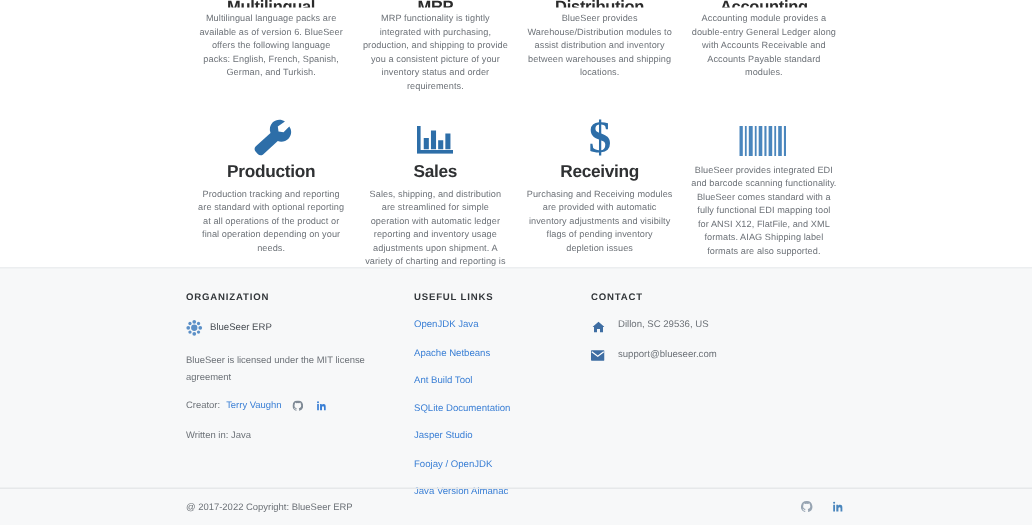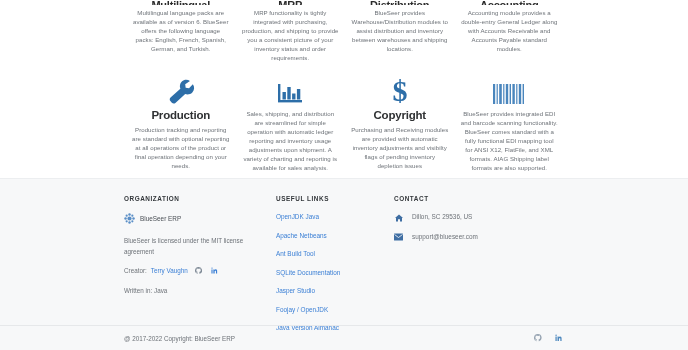--- a/index.html
+++ b/index.html
@@ -201,30 +201,31 @@
             <g fill="#2d6ea8">
               <rect x="2" y="4" width="2.4" height="18"></rect>
               <rect x="2" y="20" width="24" height="2.4"></rect>
               <rect x="6.5" y="12" width="3.4" height="7.5"></rect>
               <rect x="11.3" y="7" width="3.4" height="12.5"></rect>
               <rect x="16.1" y="13.5" width="3.4" height="6"></rect>
               <rect x="20.9" y="9" width="3.4" height="10.5"></rect>
             </g>
           </svg>
         </div>
+        <div class="feature-title">Sales</div>
         <div class="feature-desc">Sales, shipping, and distribution are streamlined for simple operation with automatic ledger reporting and inventory usage adjustments upon shipment. A variety of charting and reporting is available for sales analysis.</div>
       </div>
 
       <div class="feature-col">
         <div class="feature-icon">
           <svg width="20" height="30" viewBox="0 0 20 30">
             <text x="10" y="25" font-family="Liberation Serif, serif" font-size="30" font-weight="bold" fill="#2d6ea8" text-anchor="middle">$</text>
           </svg>
         </div>
-        <div class="feature-title">Copyright</div>
+        <div class="feature-title">Receiving</div>
         <div class="feature-desc">Purchasing and Receiving modules are provided with automatic inventory adjustments and visibilty flags of pending inventory depletion issues</div>
       </div>
 
       <div class="feature-col">
         <div class="feature-icon">
           <svg width="34" height="24" viewBox="0 0 34 24">
             <g fill="#4a86bd">
               <rect x="1" y="2" width="2.2" height="20"></rect>
               <rect x="4.6" y="2" width="1.2" height="20"></rect>
               <rect x="7.2" y="2" width="2.6" height="20"></rect>

